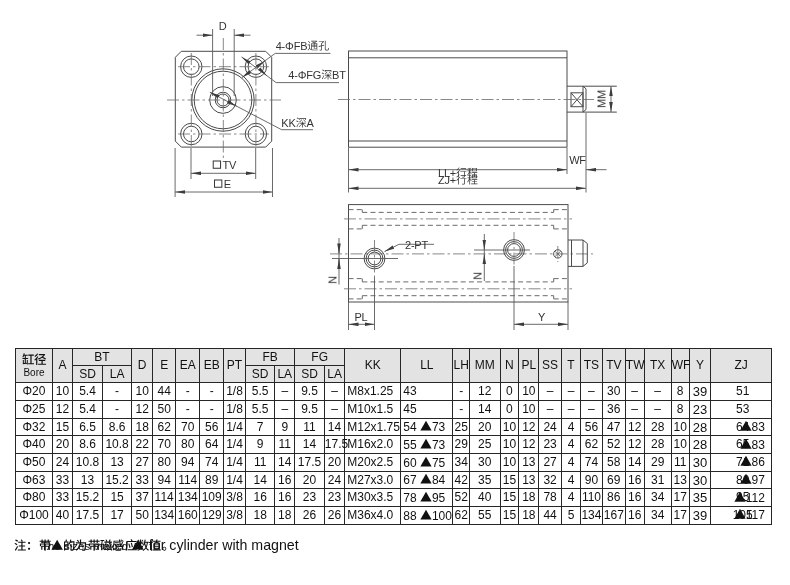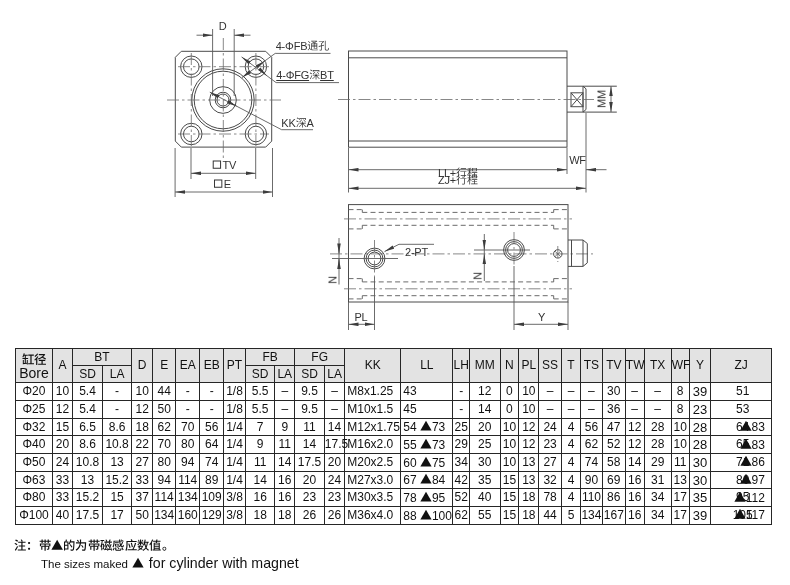--- a/index.html
+++ b/index.html
@@ -14,28 +14,28 @@
 #art .hd{stroke:#5a5a5a;stroke-width:0.9;fill:none;stroke-dasharray:5 3.2}
 #art marker path{fill:#3c3c3c}
 .lb{position:absolute;font-size:11px;line-height:11px;color:#333;white-space:nowrap;transform:translateX(-50%) translateZ(0);letter-spacing:-0.2px}
 .lb.rot{transform:translate(-50%,-50%) rotate(-90deg) translateZ(0);top:auto}
 svg.cjk{height:1em;display:inline-block;vertical-align:-0.12em;fill:currentColor}
 #dims{position:absolute;left:15px;top:348px;transform:translateZ(0);border-collapse:collapse;table-layout:fixed;width:756px;color:#111}
 #dims td{border:1.5px solid #262626;text-align:center;vertical-align:middle;font-size:12px;line-height:13px;white-space:nowrap;padding:0;height:17.68px}
 #dims .hc{background:#e3e3e3}
 #dims tr.hr1 td,#dims tr.hr2 td{height:17.2px}
 #dims .bore-hc .cn{font-size:12.5px;line-height:14px}
-#dims .bore-hc .en{font-size:14px;line-height:12px}
+#dims .bore-hc .en{font-size:10px;line-height:12px}
 #dims .bore{font-size:12px}
 #dims .la{text-align:left;padding-left:2px}
 #dims .ycol{font-size:13px}
 #dims .zj{text-align:center;padding-left:3px;position:relative;white-space:nowrap}
 #dims .zj span:last-child{position:absolute;right:6px;top:50%;transform:translateY(-50%)}
 #note1{transform:translateZ(0);position:absolute;left:14px;top:539px;font-size:12.3px;color:#111}
-#note2{transform:translateZ(0);position:absolute;left:41px;top:554px;color:#111}
+#note2{transform:translateZ(0);position:absolute;left:41px;top:536px;color:#111}
 #note2 .n2a{font-size:11.5px}
 #note2 .n2b{font-size:12px}
 #note2 .n2c{font-size:14.2px}
 </style>
 </head>
 <body>
 
 <div id="stage">
 <svg id="art" width="790" height="340" viewBox="0 0 790 340">
       <defs>
@@ -168,21 +168,21 @@
         <line x1="514" y1="324.3" x2="568" y2="324.3" class="dim" marker-start="url(#as)" marker-end="url(#ae)"></line>
       </g>
     </svg>
 <div id="labels">
       <div class="lb" style="left:222.5px;top:21px;">D</div>
       <div class="lb" style="left:302.5px;top:40.2px;">4-ΦFB<svg class="cjk" style="width:1em" viewBox="0 0 1000 1000">
           <path d="M68 120C128 172 203 245 237 292L287 248C250 202 175 132 115 82ZM253 415H45V479H189V772C145 788 94 835 41 892L84 947C136 878 186 821 220 821C243 821 278 855 318 880C388 923 472 935 596 935C703 935 880 930 949 925C950 906 960 876 968 859C865 869 716 877 597 877C485 877 401 869 333 828C296 804 274 784 253 774ZM363 79V133H798C754 166 698 200 644 224C594 202 542 181 497 165L454 203C519 228 596 262 658 293H364V811H427V641H605V807H666V641H850V741C850 753 847 757 834 758C821 758 777 759 727 757C735 772 744 796 747 813C815 813 857 813 882 802C907 792 915 776 915 741V293H784C763 280 736 266 706 252C782 213 860 160 915 108L873 76L859 79ZM850 346V440H666V346ZM427 491H605V588H427ZM427 440V346H605V440ZM850 491V588H666V491Z"></path>
         </svg><svg class="cjk" style="width:1em" viewBox="0 0 1000 1000">
           <path d="M607 65V827C607 924 629 949 715 949C732 949 841 949 858 949C943 949 960 894 968 730C950 725 923 713 906 700C901 851 895 889 854 889C831 889 740 889 722 889C681 889 673 879 673 828V65ZM262 315V510C175 533 96 554 35 568L51 636L262 578V873C262 887 258 891 242 892C227 892 176 893 118 891C129 911 138 940 141 958C214 959 262 957 290 946C318 935 327 915 327 873V560L534 503L525 440L327 493V343C401 288 483 206 537 131L491 99L477 103H57V166H425C380 220 317 278 262 315Z"></path>
         </svg></div>
-      <div class="lb" style="left:305px;top:69.2px;text-decoration:underline;">4-ΦFG<svg class="cjk" style="width:1em" viewBox="0 0 1000 1000">
+      <div class="lb" style="left:317px;top:69.2px;">4-ΦFG<svg class="cjk" style="width:1em" viewBox="0 0 1000 1000">
           <path d="M329 98V274H390V157H853V271H916V98ZM510 228C467 303 394 374 320 421C334 432 359 455 369 467C443 415 523 332 571 247ZM664 253C735 316 817 405 854 463L905 425C867 367 783 281 712 220ZM87 104C144 132 217 178 252 209L288 152C250 122 178 80 123 53ZM40 375C101 403 179 449 218 480L254 426C214 394 135 351 75 326ZM64 893 114 940C164 848 225 723 271 619L227 573C177 685 110 817 64 893ZM584 414V525H323V586H540C480 699 378 800 270 849C284 862 304 885 314 901C422 845 520 743 584 623V954H651V622C713 736 807 842 901 900C912 883 933 860 948 847C851 796 754 694 695 586H919V525H651V414Z"></path>
         </svg>BT</div>
       <div class="lb" style="left:297.5px;top:116.8px;">KK<svg class="cjk" style="width:1em" viewBox="0 0 1000 1000">
           <path d="M329 98V274H390V157H853V271H916V98ZM510 228C467 303 394 374 320 421C334 432 359 455 369 467C443 415 523 332 571 247ZM664 253C735 316 817 405 854 463L905 425C867 367 783 281 712 220ZM87 104C144 132 217 178 252 209L288 152C250 122 178 80 123 53ZM40 375C101 403 179 449 218 480L254 426C214 394 135 351 75 326ZM64 893 114 940C164 848 225 723 271 619L227 573C177 685 110 817 64 893ZM584 414V525H323V586H540C480 699 378 800 270 849C284 862 304 885 314 901C422 845 520 743 584 623V954H651V622C713 736 807 842 901 900C912 883 933 860 948 847C851 796 754 694 695 586H919V525H651V414Z"></path>
         </svg>A</div>
       <div class="lb" style="left:224px;top:159.2px;"><svg class="cjk" style="width:0.95em" viewBox="0 0 950 1000">
           <path d="M70 140 H830 V880 H70 Z M160 230 V790 H740 V230 Z"></path>
         </svg>TV</div>
       <div class="lb" style="left:222px;top:178.2px;"><svg class="cjk" style="width:0.95em" viewBox="0 0 950 1000">
           <path d="M70 140 H830 V880 H70 Z M160 230 V790 H740 V230 Z"></path>
@@ -192,21 +192,21 @@
         </svg><svg class="cjk" style="width:1em" viewBox="0 0 1000 1000">
           <path d="M526 143H839V336H526ZM463 84V394H904V84ZM448 674V732H647V871H380V931H962V871H713V732H918V674H713V546H940V487H425V546H647V674ZM364 57C291 90 158 119 45 138C53 153 62 175 66 190C114 183 166 174 217 163V324H50V387H208C167 505 96 639 30 711C42 726 58 753 65 772C119 708 175 604 217 498V956H283V519C318 561 363 618 380 646L420 594C401 570 312 480 283 454V387H412V324H283V148C331 136 376 123 412 108Z"></path>
         </svg></div>
       <div class="lb" style="left:577.5px;top:154.8px;">WF</div>
       <div class="lb" style="left:458px;top:173.8px;">ZJ+<svg class="cjk" style="width:1em" viewBox="0 0 1000 1000">
           <path d="M433 102V167H925V102ZM269 41C218 114 120 203 37 260C49 273 67 299 77 313C165 250 267 153 333 67ZM389 378V442H733V869C733 886 726 891 707 891C689 893 621 893 547 890C557 910 567 937 570 956C669 956 725 955 757 945C789 934 800 913 800 870V442H954V378ZM310 255C240 370 130 486 26 560C40 573 64 602 74 615C113 584 154 546 194 505V961H260V432C302 383 341 330 373 278Z"></path>
         </svg><svg class="cjk" style="width:1em" viewBox="0 0 1000 1000">
           <path d="M526 143H839V336H526ZM463 84V394H904V84ZM448 674V732H647V871H380V931H962V871H713V732H918V674H713V546H940V487H425V546H647V674ZM364 57C291 90 158 119 45 138C53 153 62 175 66 190C114 183 166 174 217 163V324H50V387H208C167 505 96 639 30 711C42 726 58 753 65 772C119 708 175 604 217 498V956H283V519C318 561 363 618 380 646L420 594C401 570 312 480 283 454V387H412V324H283V148C331 136 376 123 412 108Z"></path>
         </svg></div>
       <div class="lb rot" style="left:601.5px;top:99.2px;">MM</div>
-      <div class="lb" style="left:416.5px;top:247px;">2-PT</div>
+      <div class="lb" style="left:416.5px;top:240px;">2-PT</div>
       <div class="lb rot" style="left:332.5px;top:279.5px;">N</div>
       <div class="lb rot" style="left:477.5px;top:275.5px;">N</div>
       <div class="lb" style="left:361px;top:312.2px;">PL</div>
       <div class="lb" style="left:541.5px;top:312.2px;">Y</div>
     </div>
 <table id="dims">
       <colgroup>
         <col style="width:37.0px">
         <col style="width:19.8px">
         <col style="width:30.4px">

